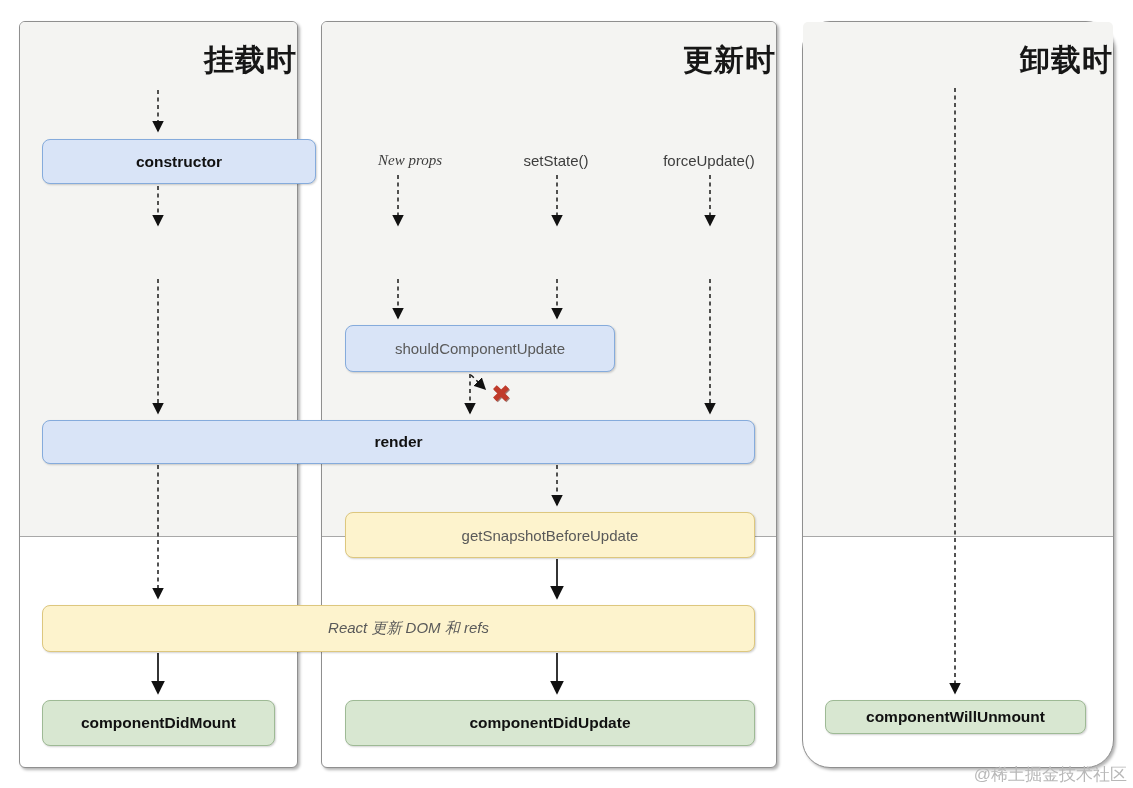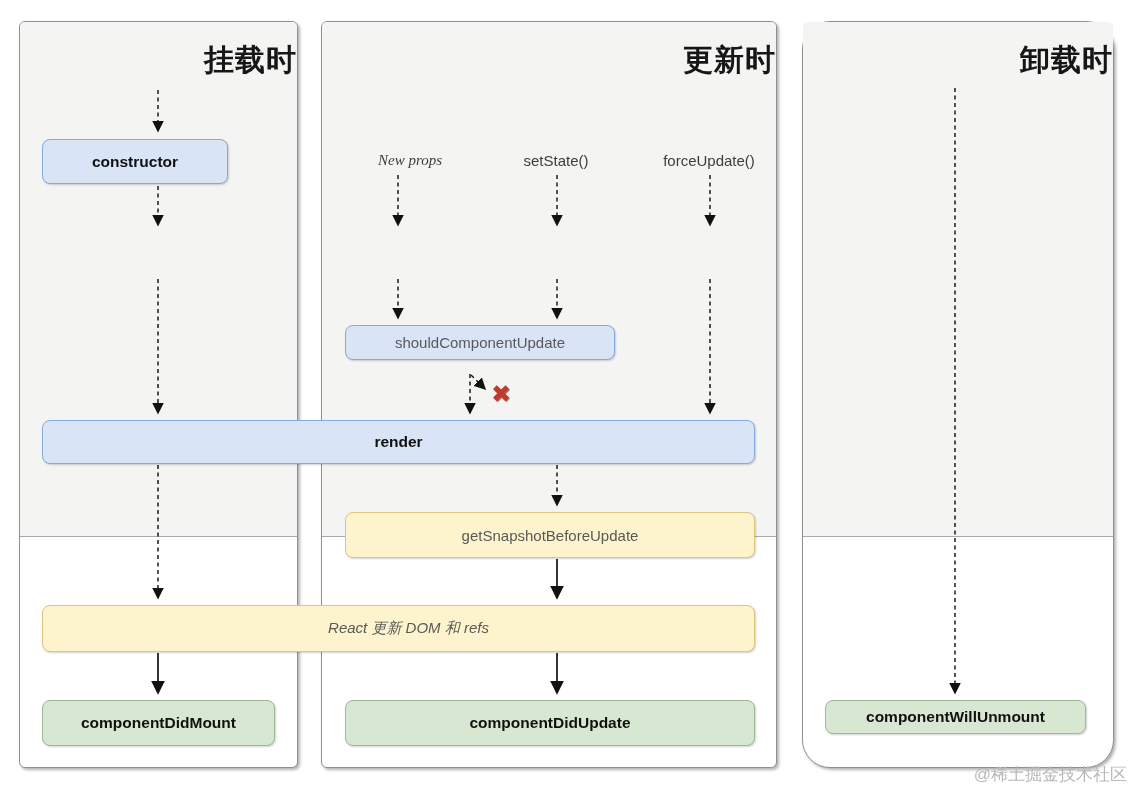--- a/index.html
+++ b/index.html
@@ -125,24 +125,24 @@
     <line class="solid" x1="557" y1="559" x2="557" y2="598" marker-end="url(#ah)"></line>
     <line class="solid" x1="557" y1="653" x2="557" y2="693" marker-end="url(#ah)"></line>
 
     <line class="dash" x1="955" y1="88" x2="955" y2="693" marker-end="url(#ah)"></line>
   </svg>
 
   <span class="trigger it" style="left:410px;font-family:Liberation Serif, serif;">New props</span>
   <span class="trigger" style="left:556px;">setState()</span>
   <span class="trigger" style="left:709px;">forceUpdate()</span>
 
-  <div class="box blue bold-label" style="left:42px;top:139px;width:186px;height:45px;">constructor</div>
+  <div class="box blue bold-label" style="left:42px;top:139px;width:274px;height:45px;">constructor</div>
 
 
-  <div class="box blue muted-label" style="left:345px;top:325px;width:270px;height:35px;">shouldComponentUpdate</div>
+  <div class="box blue muted-label" style="left:345px;top:325px;width:270px;height:47px;">shouldComponentUpdate</div>
 
   <div class="box blue bold-label" style="left:42px;top:420px;width:713px;height:44px;">render</div>
 
   <div class="box yellow muted-label" style="left:345px;top:512px;width:410px;height:46px;">getSnapshotBeforeUpdate</div>
 
   <div class="box yellow italic-label" style="left:42px;top:605px;width:713px;height:47px;padding-left:20px;">React 更新 DOM 和 refs</div>
 
   <div class="box green bold-label" style="left:42px;top:700px;width:233px;height:46px;">componentDidMount</div>
 
   <div class="box green bold-label" style="left:345px;top:700px;width:410px;height:46px;">componentDidUpdate</div>

